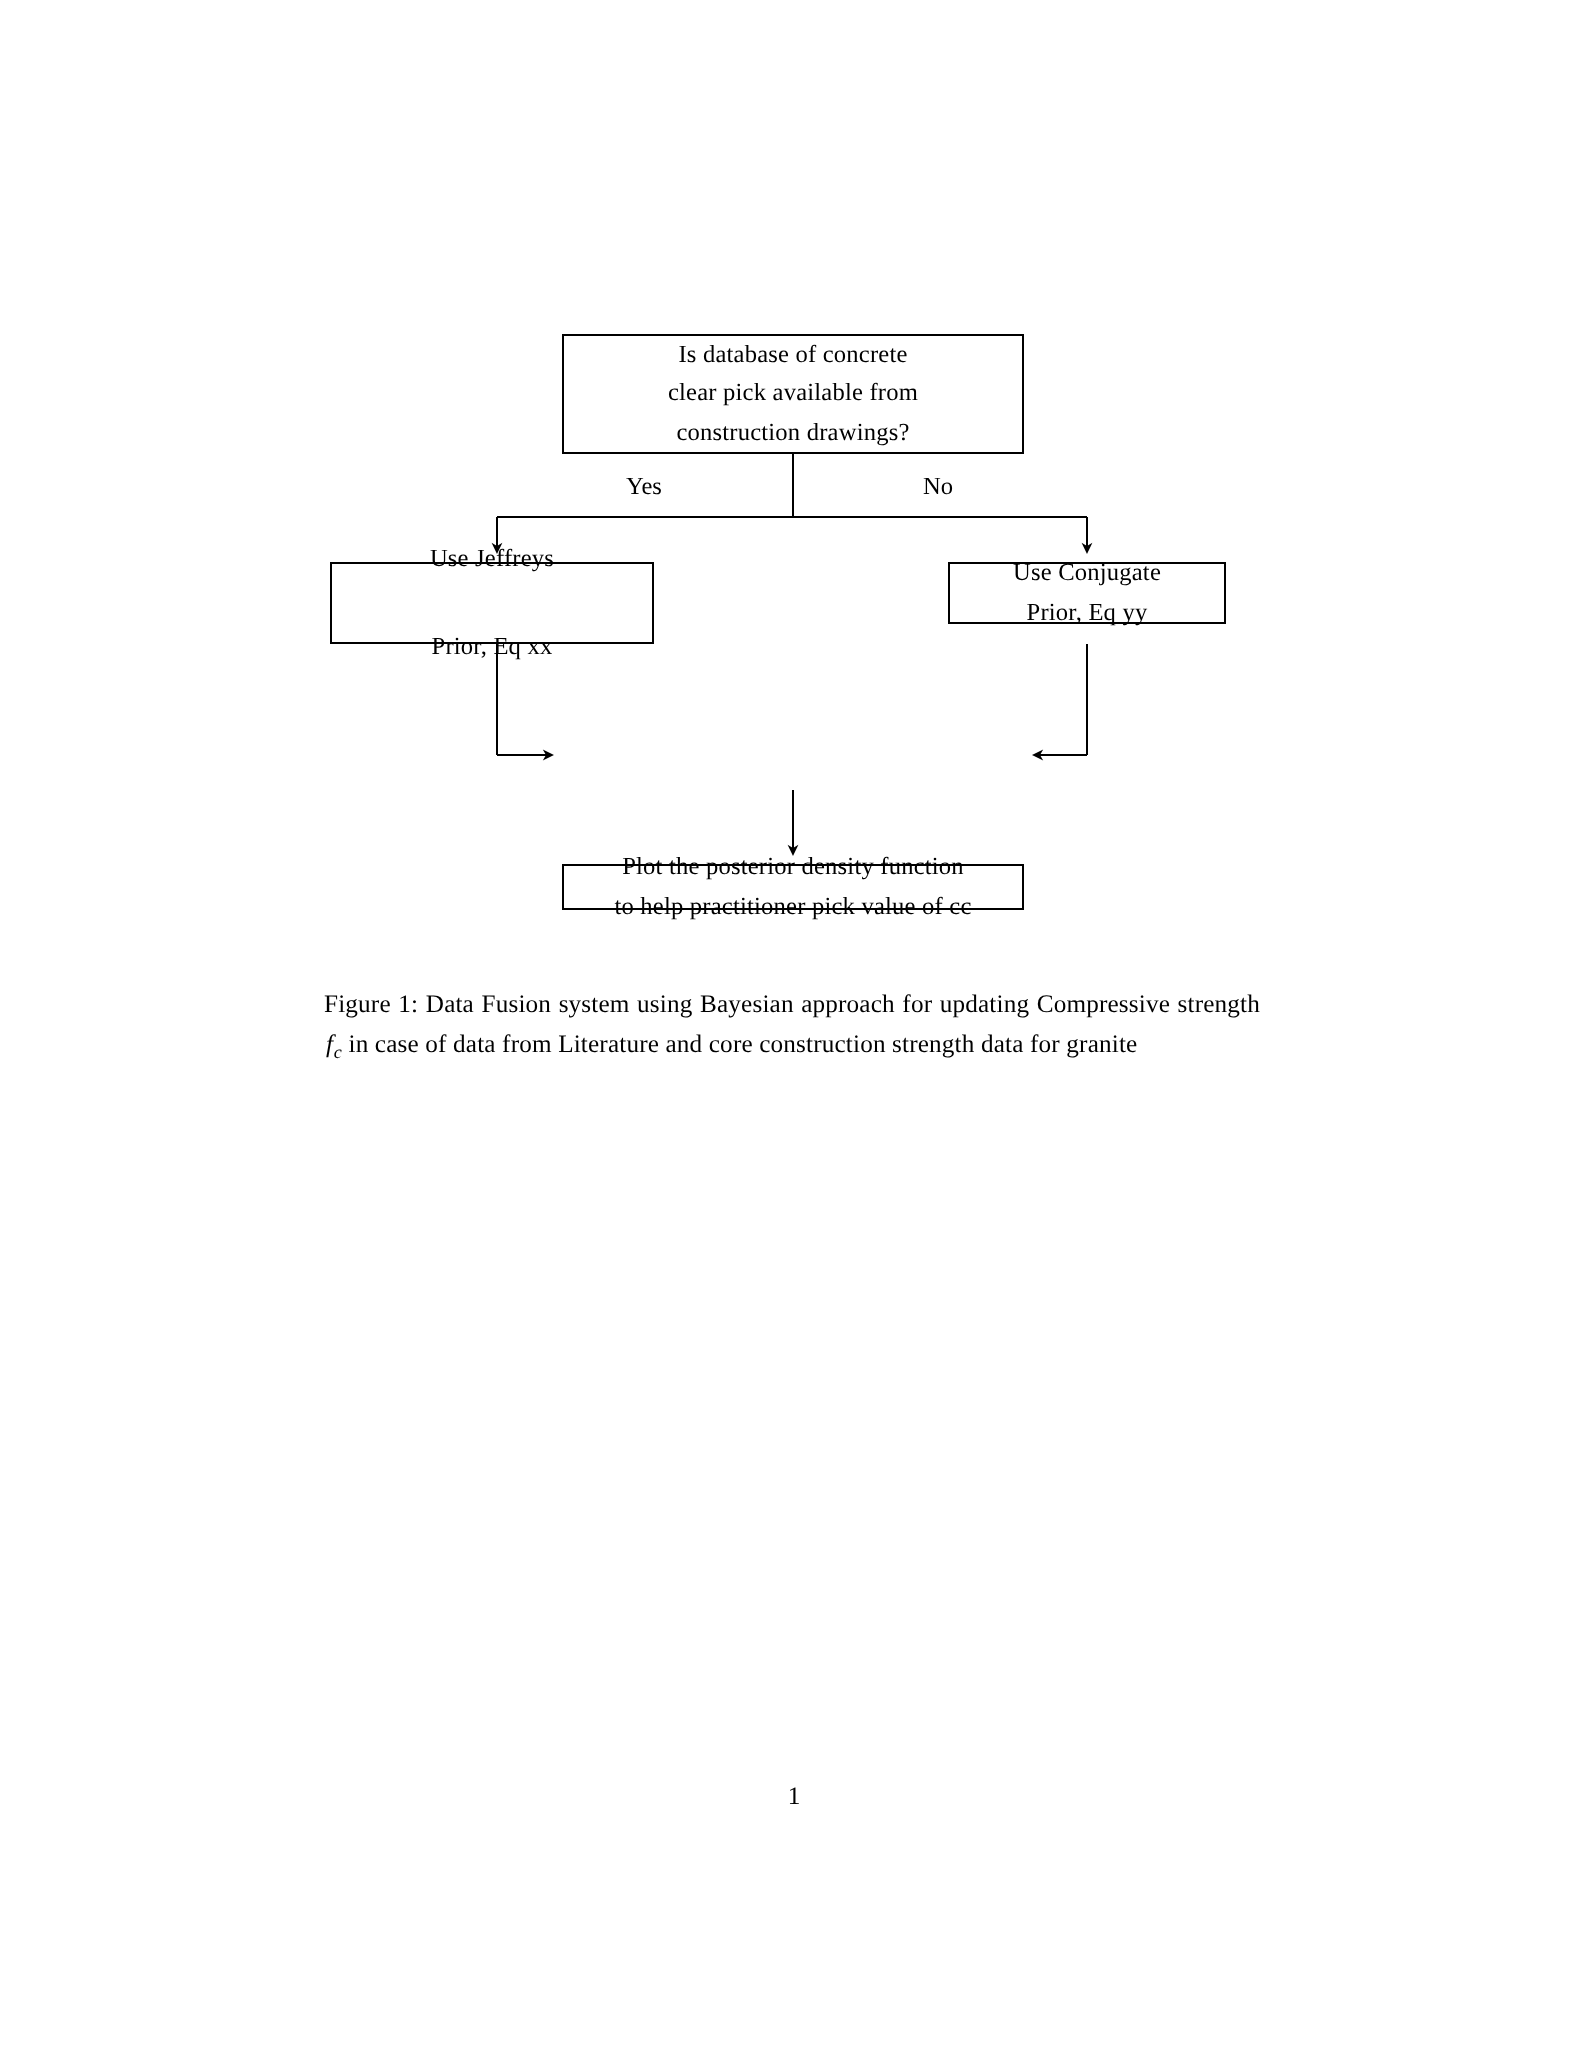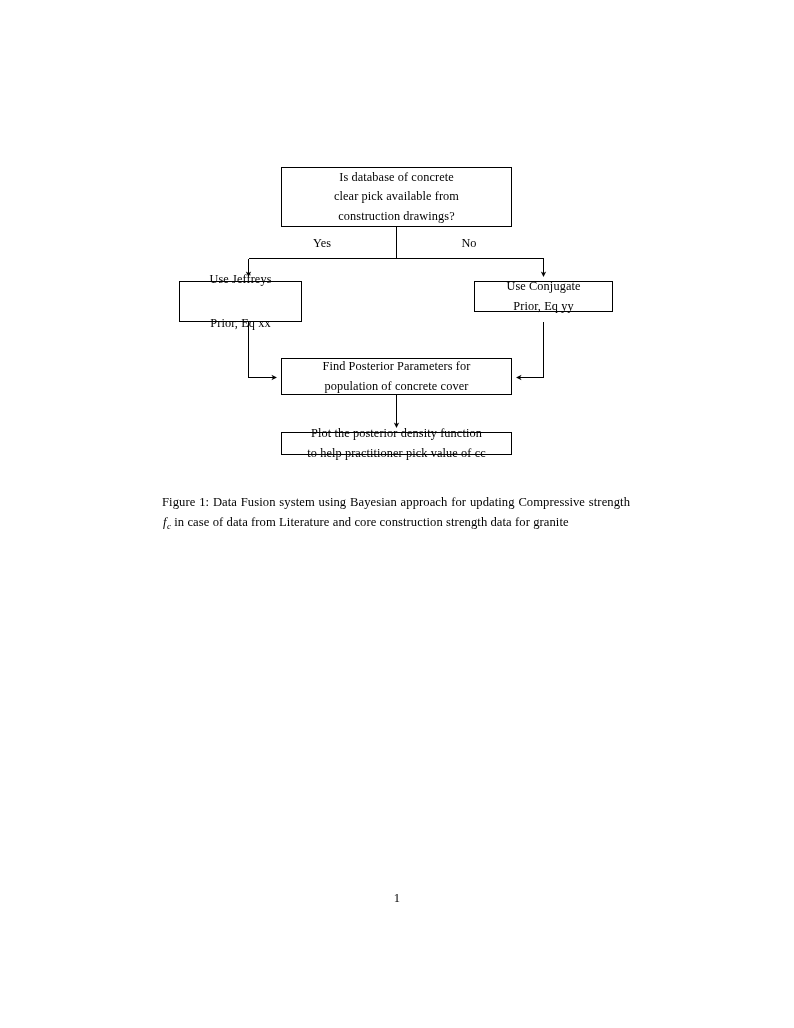--- a/index.html
+++ b/index.html
@@ -50,21 +50,21 @@
     justify-content: center;
     font-size: 12.3px;
     line-height: 1.55;
     text-align: center;
     white-space: nowrap;
     letter-spacing: 0.1px;
   }
   .node .ln { display: block; }
 
   #node-decision { left: 281px; top: 167px; width: 231px; height: 60px; }
-  #node-jeffreys { left: 179px; top: 281px; width: 123px; height: 41px; gap: 24px; }
+  #node-jeffreys { left: 165px; top: 281px; width: 162px; height: 41px; gap: 24px; }
   #node-conjugate { left: 474px; top: 281px; width: 139px; height: 31px; }
   #node-posterior { left: 281px; top: 358px; width: 231px; height: 37px; }
   #node-plot      { left: 281px; top: 432px; width: 231px; height: 23px; }
 
   .edge-label {
     position: absolute;
     font-size: 12.3px;
     line-height: 1;
     white-space: nowrap;
     text-align: center;
@@ -156,24 +156,20 @@
     <div class="node" id="node-jeffreys">
       <span class="ln">Use Jeffreys</span>
       <span class="ln">Prior, Eq xx</span>
     </div>
 
     <div class="node" id="node-conjugate">
       <span class="ln">Use Conjugate</span>
       <span class="ln">Prior, Eq yy</span>
     </div>
 
-    <div class="node" id="node-posterior">
-      <span class="ln">Find Posterior Parameters for</span>
-      <span class="ln">population of concrete cover</span>
-    </div>
 
     <div class="node" id="node-plot">
       <span class="ln">Plot the posterior density function</span>
       <span class="ln">to help practitioner pick value of cc</span>
     </div>
 
     <div class="edge-label" id="label-yes">Yes</div>
     <div class="edge-label" id="label-no">No</div>
 
   </div>

